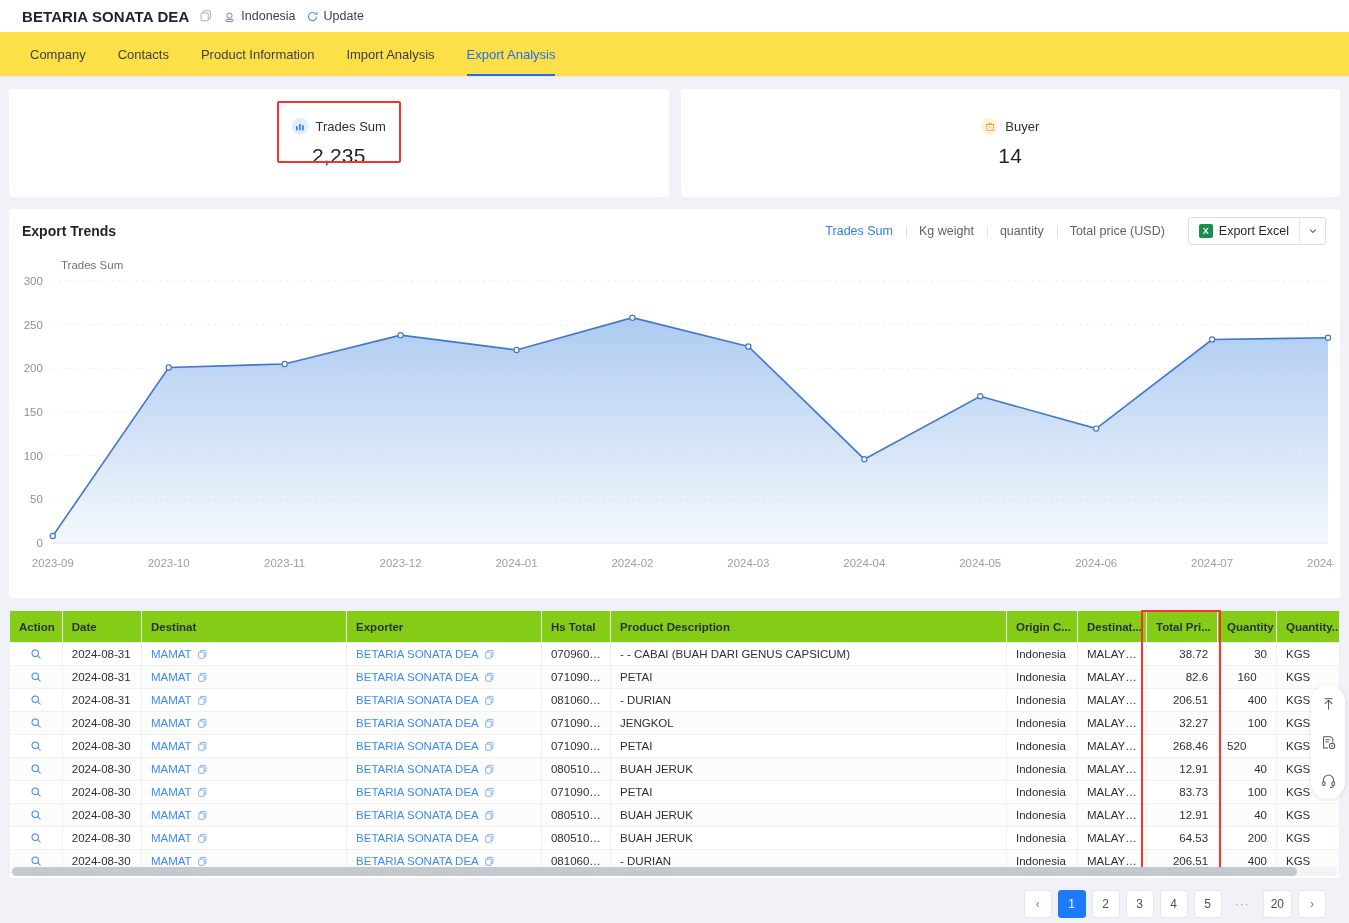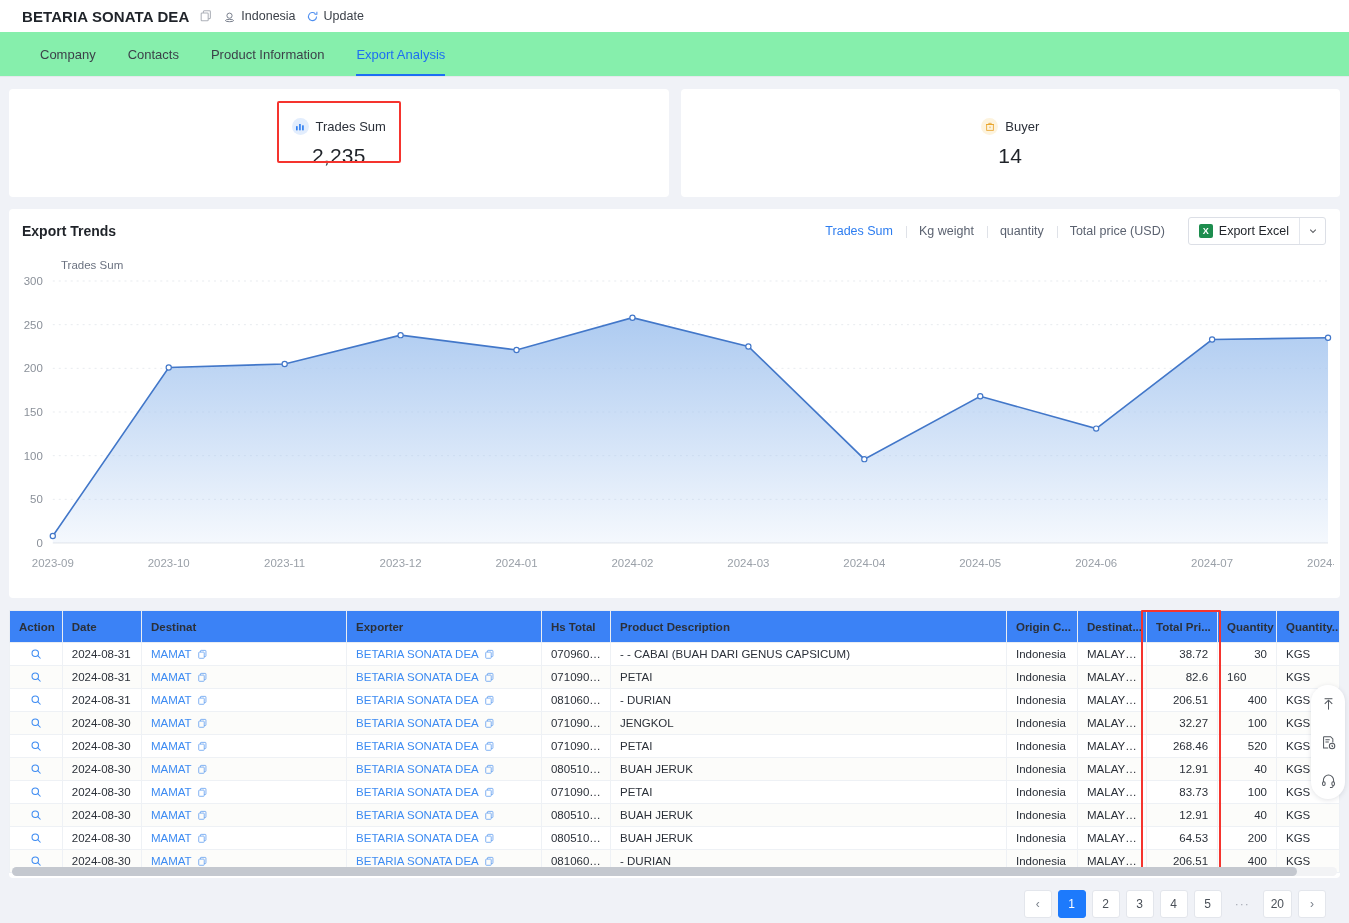--- a/index.html
+++ b/index.html
@@ -21,23 +21,23 @@
   .ic { display: inline-flex; align-items: center; justify-content: center; }
   .copy-ic { width: 14px; height: 14px; opacity: .55; }
   .meta-item {
     display: flex; align-items: center; gap: 5px;
     font-size: 12.5px; color: #3c4149;
   }
   .meta-item .gl { color: #5b6270; }
 
   
   .tabsbar {
-    height: 45px; background: #86efac;
+    height: 45px; background: #fde047;
     border-bottom: 1px solid #e6e8ed;
-    display: flex; align-items: stretch; padding-left: 24px;
+    display: flex; align-items: stretch; padding-left: 14px;
   }
   .tab {
     display: flex; align-items: center;
     padding: 0 16px; font-size: 13px; color: #3c4149;
     position: relative; cursor: pointer;
   }
   .tab.active { color: #1d6ef2; }
   .tab.active::after {
     content: ""; position: absolute; left: 16px; right: 16px; bottom: 0;
     height: 2px; background: #1d6ef2;
@@ -116,21 +116,21 @@
   .ylab { font-size: 11.5px; fill: #8a9099; text-anchor: end; }
   .xlab { font-size: 11.5px; fill: #9aa0a8; text-anchor: middle; }
 
   
   .table-panel {
     margin: 12px 9px 0 9px; background: #fff; border-radius: 4px;
     position: relative; height: 268px;
   }
   table.dt { width: 100%; border-collapse: collapse; table-layout: fixed; }
   table.dt th {
-    background: #3b82f6; font-size: 11.5px; font-weight: 600;
+    background: #84cc16; font-size: 11.5px; font-weight: 600;
     color: #2b3039; text-align: left; padding: 8px 9px; height: 32px;
     border: 1px solid #e9edf3; white-space: nowrap; overflow: hidden;
   }
   table.dt td {
     font-size: 11.5px; color: #2b3039; padding: 5px 9px; height: 23px;
     border: 1px solid #eef1f5; white-space: nowrap;
     overflow: hidden; text-overflow: ellipsis;
   }
   table.dt tbody tr:nth-child(even) { background: #fcfcfa; }
   .lnk { color: #3d8bf2; }
@@ -208,20 +208,21 @@
       </svg>
     </span>
     <span>Update</span>
   </span>
 </div>
 
 <div class="tabsbar">
   <div class="tab">Company</div>
   <div class="tab">Contacts</div>
   <div class="tab">Product Information</div>
+  <div class="tab">Import Analysis</div>
   <div class="tab active">Export Analysis</div>
 </div>
 
 <div class="cards">
 
   <div class="card">
     <div class="hl-box"></div>
     <div class="card-label">
       <span class="badge-ic badge-blue">
         <svg viewBox="0 0 12 12" width="10" height="10" fill="#2f7ef0">
@@ -414,21 +415,21 @@
                   <rect x="2.5" y="4.5" width="8" height="9" rx="1"></rect>
                   <path d="M5 4.5V3a1 1 0 0 1 1-1h6a1 1 0 0 1 1 1v7a1 1 0 0 1-1 1h-1.5"></path>
                 </svg></span>
             </span>
           </td>
           <td>07109000</td>
           <td>PETAI</td>
           <td>Indonesia</td>
           <td>MALAYSIA</td>
           <td style="text-align: right;">82.6</td>
-          <td style="text-align: left;">160</td>
+          <td style="text-align: center;">160</td>
           <td>KGS</td>
         </tr>
         <tr>
           <td>
             <svg class="act-ic" viewBox="0 0 16 16" width="12" height="12" fill="none" stroke="#3d8bf2" stroke-width="1.4">
               <circle cx="7" cy="7" r="4.3"></circle>
               <path d="M10.3 10.3 14 14"></path>
             </svg>
           </td>
           <td>2024-08-31</td>
@@ -516,21 +517,21 @@
                   <rect x="2.5" y="4.5" width="8" height="9" rx="1"></rect>
                   <path d="M5 4.5V3a1 1 0 0 1 1-1h6a1 1 0 0 1 1 1v7a1 1 0 0 1-1 1h-1.5"></path>
                 </svg></span>
             </span>
           </td>
           <td>07109000</td>
           <td>PETAI</td>
           <td>Indonesia</td>
           <td>MALAYSIA</td>
           <td style="text-align: right; padding-left: 12px;">268.46</td>
-          <td style="text-align: right;">520</td>
+          <td style="">520</td>
           <td>KGS</td>
         </tr>
         <tr>
           <td>
             <svg class="act-ic" viewBox="0 0 16 16" width="12" height="12" fill="none" stroke="#3d8bf2" stroke-width="1.4">
               <circle cx="7" cy="7" r="4.3"></circle>
               <path d="M10.3 10.3 14 14"></path>
             </svg>
           </td>
           <td>2024-08-30</td>

